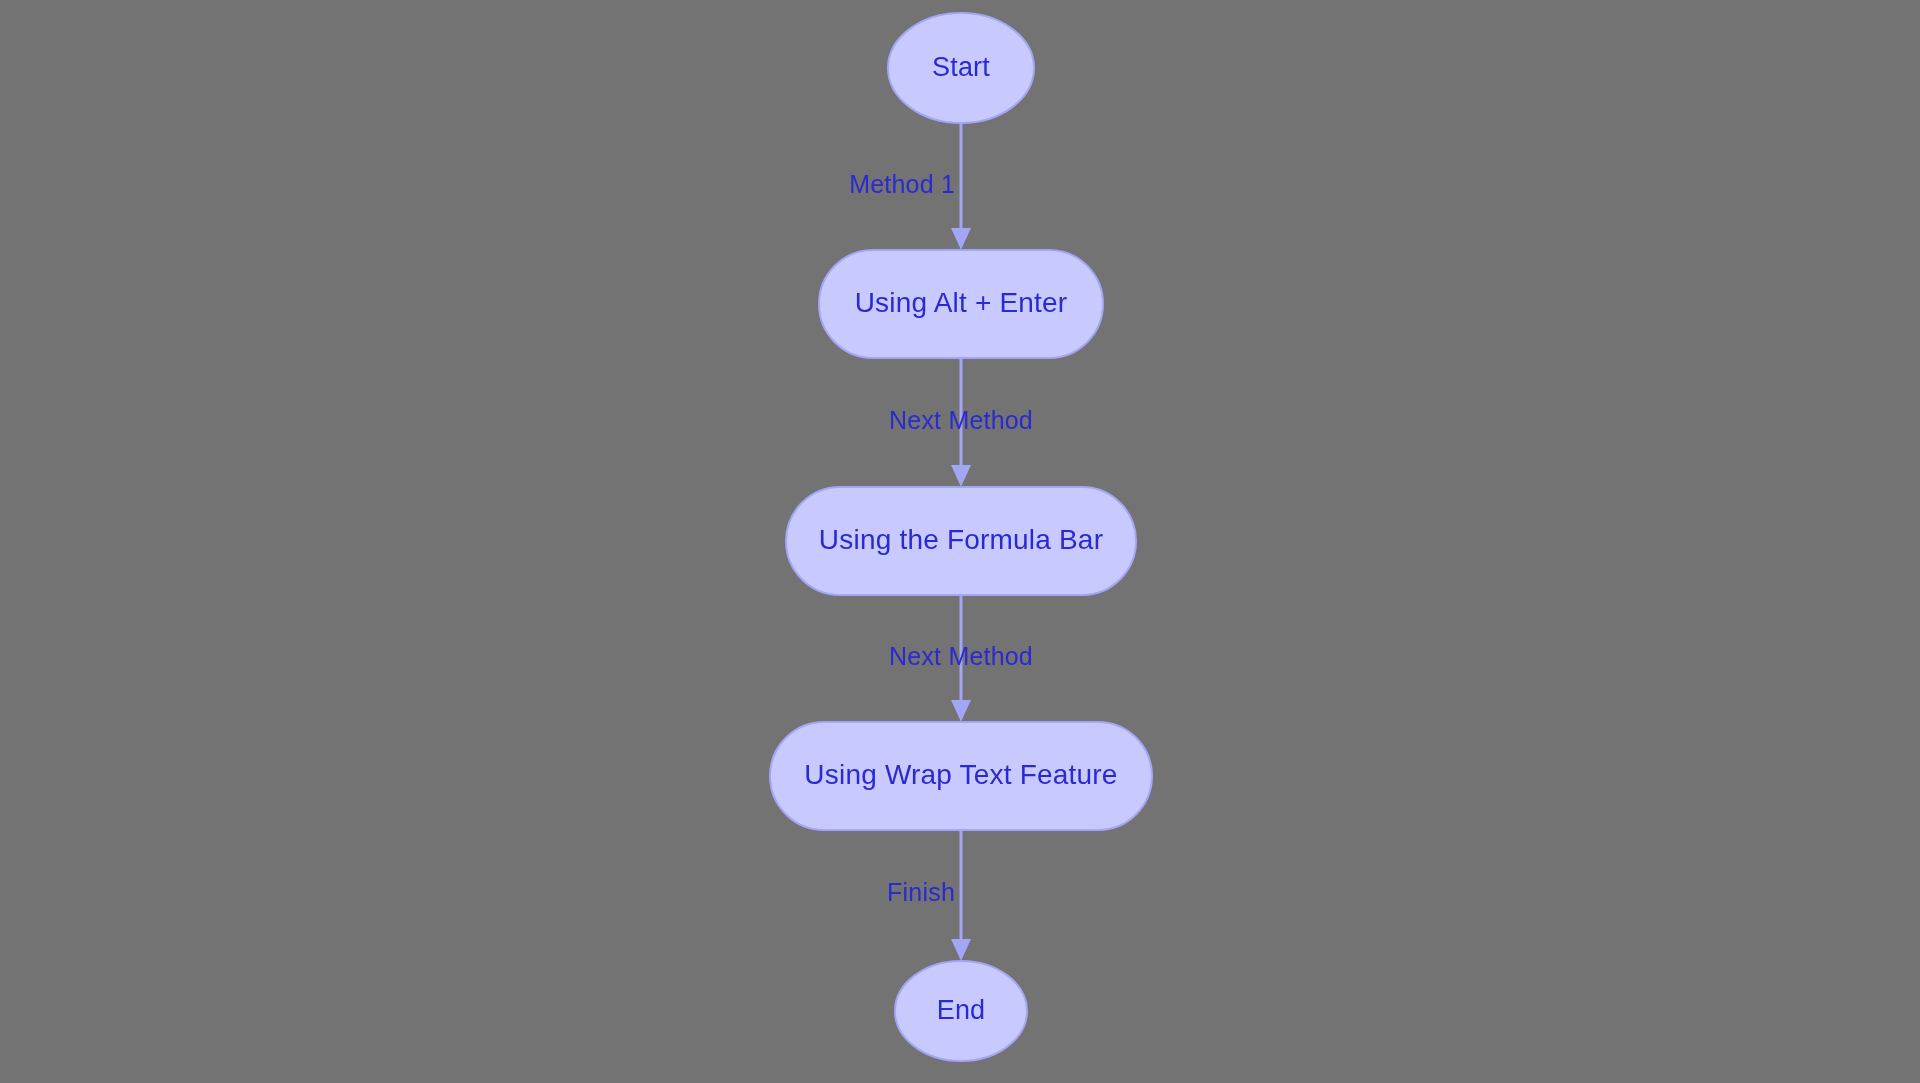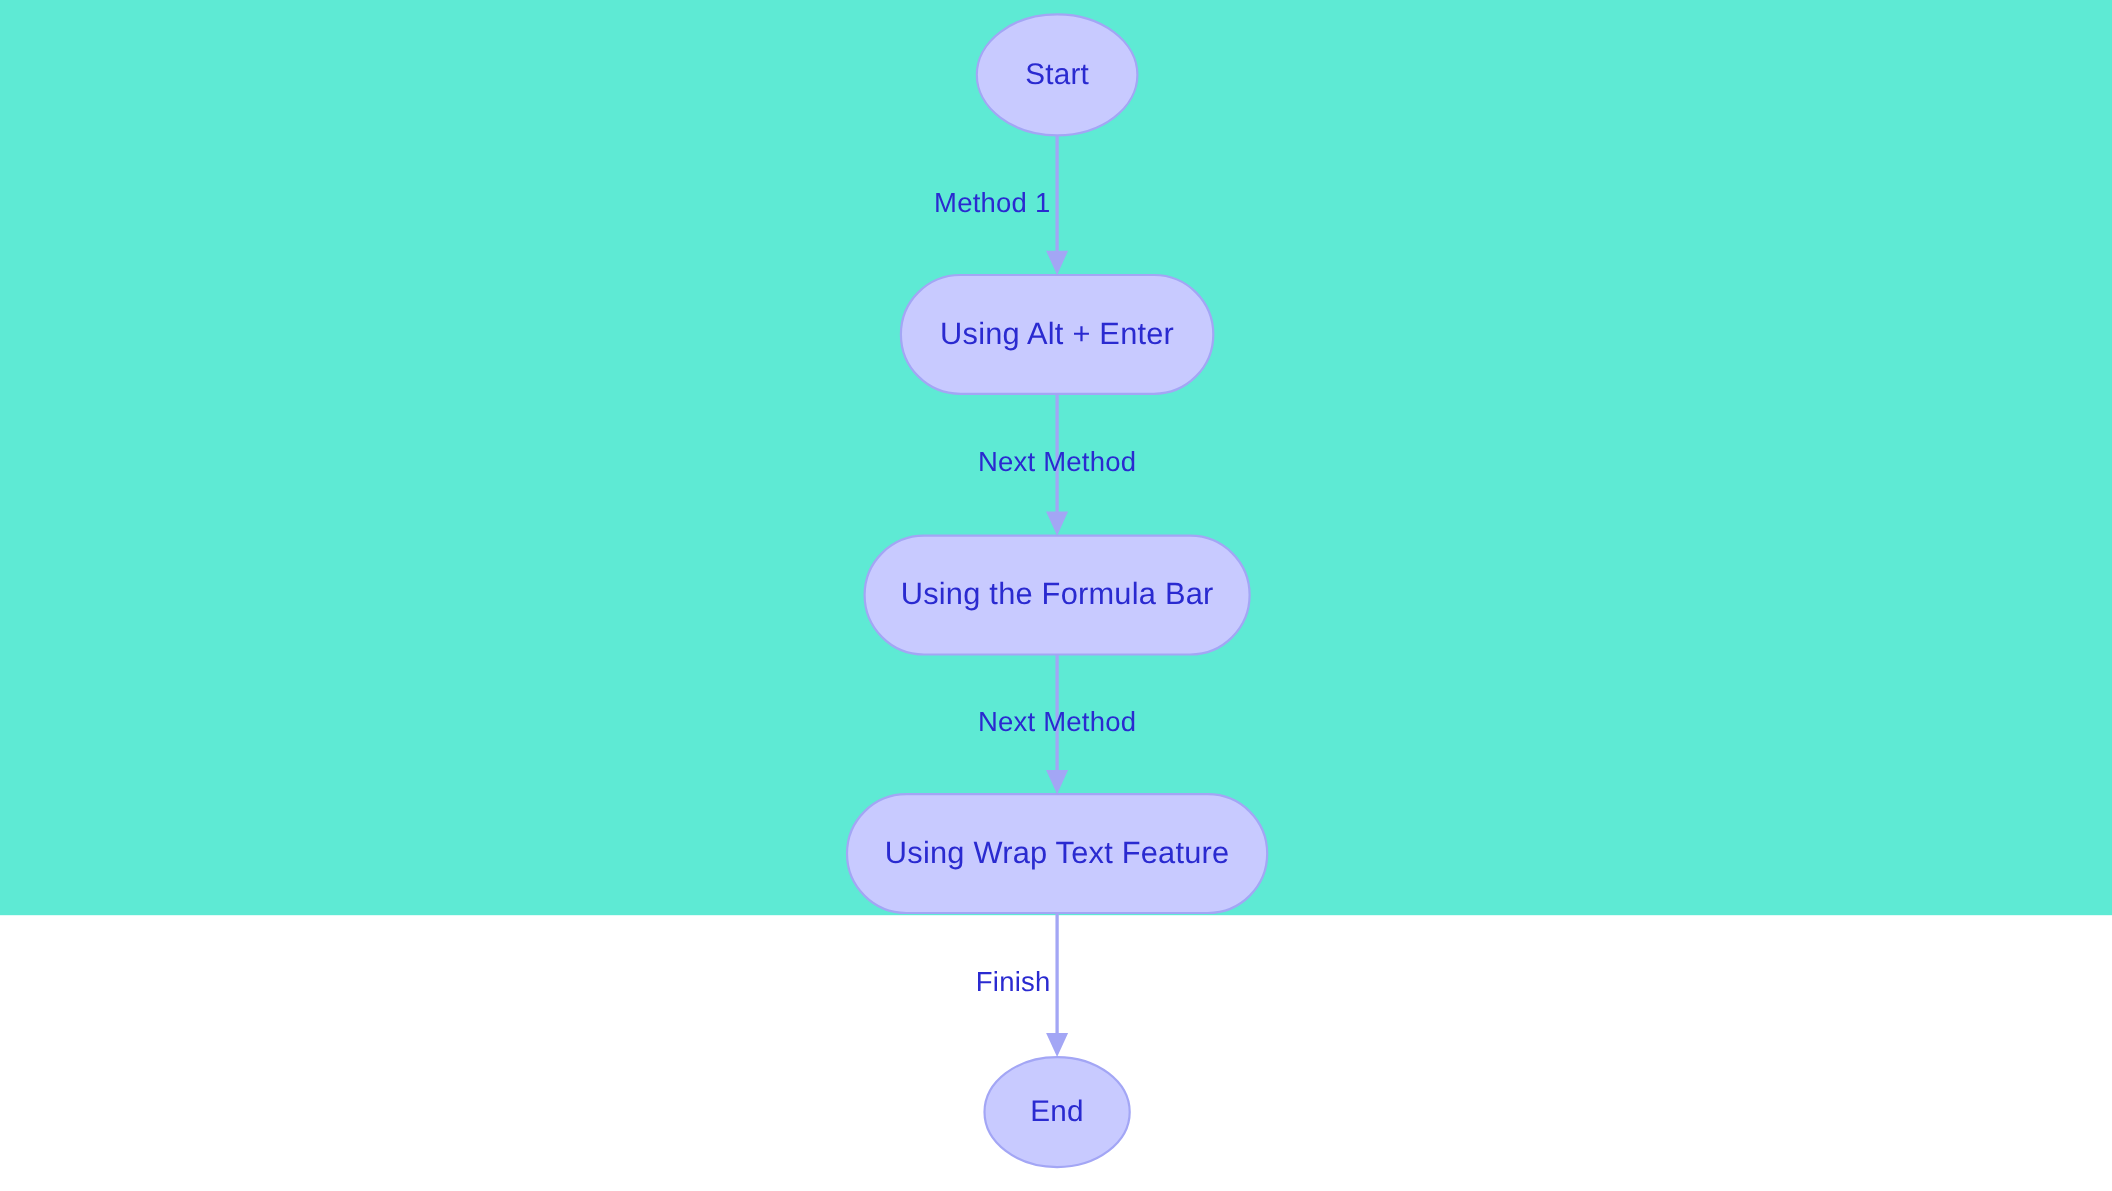--- a/index.html
+++ b/index.html
@@ -9,22 +9,22 @@
   }
   body {
     width: 1920px;
     height: 1083px;
     overflow: hidden;
     font-family: "Liberation Sans", sans-serif;
   }
   #flowchart-root {
     position: relative;
     width: 1920px;
-    height: 832px;
-    background: #5eead4;
+    height: 1083px;
+    background: #737373;
   }
   svg#flow-svg {
     position: absolute;
     top: 0;
     left: 0;
     width: 1920px;
     height: 1083px;
     display: block;
   }
   .node-shape {

